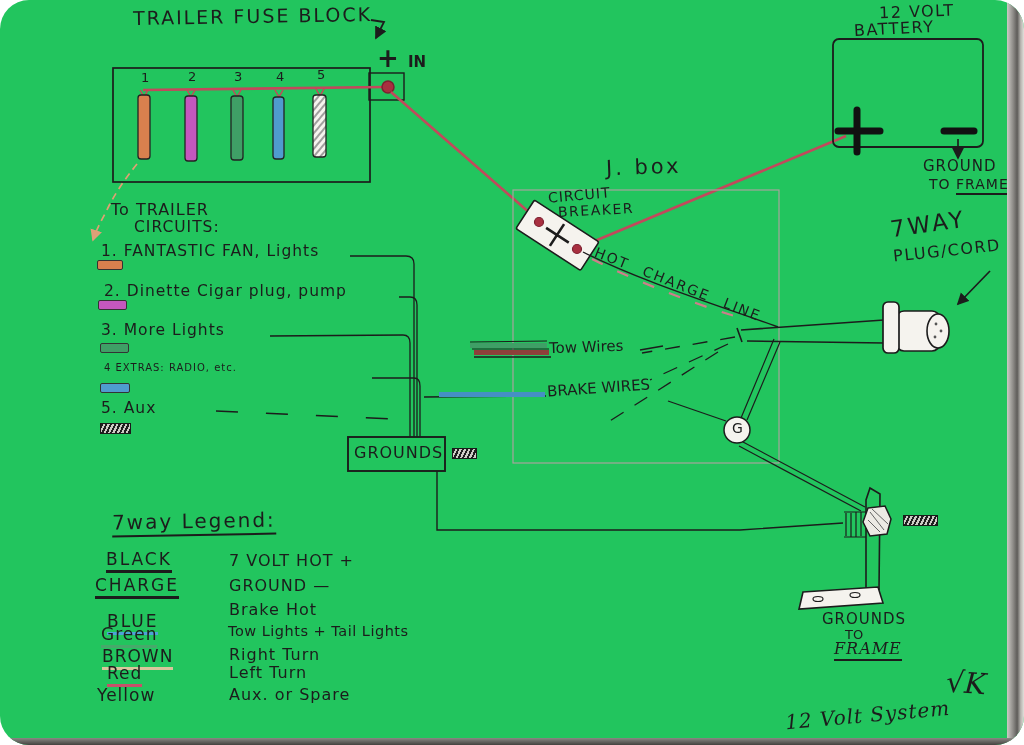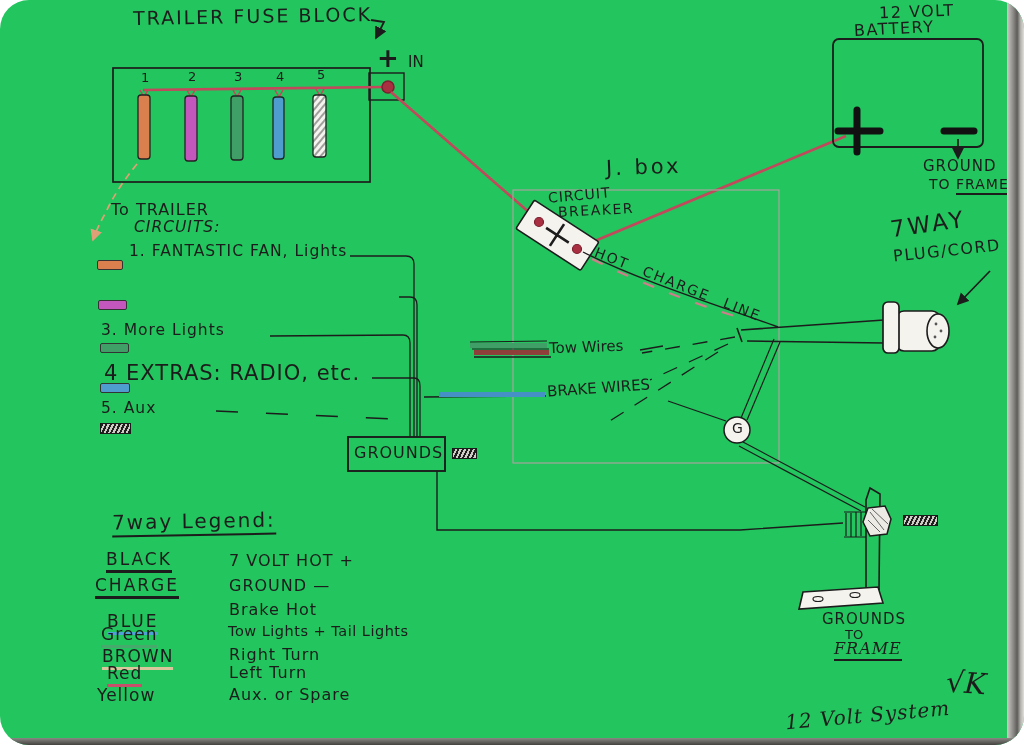--- a/index.html
+++ b/index.html
@@ -120,44 +120,45 @@
 
   <div class="hw" style="left:133px;top:6px;font-size:19px;letter-spacing:2px;transform:rotate(-1deg);">TRAILER FUSE BLOCK</div>
 
   <div class="hw" style="left:141px;top:71px;font-size:13px;">1</div>
   <div class="hw" style="left:188px;top:70px;font-size:13px;">2</div>
   <div class="hw" style="left:234px;top:70px;font-size:13px;">3</div>
   <div class="hw" style="left:276px;top:70px;font-size:13px;">4</div>
   <div class="hw" style="left:317px;top:68px;font-size:13px;">5</div>
 
   <div class="hw" style="left:377px;top:44px;font-size:26px;font-weight:bold;">+</div>
-  <div class="hw" style="left:408px;top:54px;font-size:15px;font-weight:normal;">IN</div>
+  <div class="hw" style="left:408px;top:54px;font-size:15px;font-weight:bold;">IN</div>
 
   <div class="hw" style="left:879px;top:3px;font-size:16px;letter-spacing:1.5px;transform:rotate(-2deg);">12 VOLT</div>
   <div class="hw" style="left:854px;top:20px;font-size:16px;letter-spacing:1.5px;transform:rotate(-3deg);">BATTERY</div>
   <div class="hw" style="left:923px;top:158px;font-size:15px;letter-spacing:1px;">GROUND</div>
   <div class="hw" style="left:929px;top:177px;font-size:14px;letter-spacing:1px;"><span>TO </span><span class="uline">FRAME</span></div>
 
   <div class="hw" style="left:606px;top:156px;font-size:21px;letter-spacing:3px;transform:rotate(-2deg);">J. box</div>
   <div class="hw" style="left:548px;top:188px;font-size:14px;letter-spacing:1px;transform:rotate(-5deg);">CIRCUIT</div>
   <div class="hw" style="left:558px;top:203px;font-size:14px;letter-spacing:1.5px;transform:rotate(-3deg);">BREAKER</div>
   <div class="hw" style="left:598px;top:245px;font-size:14px;letter-spacing:2px;word-spacing:9px;transform:rotate(21.5deg);transform-origin:left top;">HOT CHARGE LINE</div>
   <div class="hw" style="left:549px;top:339px;font-size:15px;transform:rotate(-2deg);">Tow Wires</div>
   <div class="hw" style="left:547px;top:380px;font-size:15px;transform:rotate(-4deg);">BRAKE WIRES</div>
   <div class="hw" style="left:730px;top:421px;width:15px;text-align:center;font-size:14px;">G</div>
 
   <div class="hw" style="left:890px;top:212px;font-size:23px;letter-spacing:3px;transform:rotate(-8deg);">7WAY</div>
   <div class="hw" style="left:893px;top:242px;font-size:16px;letter-spacing:1.5px;transform:rotate(-6deg);">PLUG/CORD</div>
 
   <div class="hw" style="left:111px;top:201px;font-size:16px;letter-spacing:1px;">To TRAILER</div>
-  <div class="hw" style="left:134px;top:219px;font-size:15.5px;letter-spacing:1px;font-style:italic;">CIRCUITS:</div>
+  <div class="hw" style="left:134px;top:219px;font-size:15.5px;letter-spacing:1px;">CIRCUITS:</div>
 
-  <div class="hw" style="left:101px;top:243px;font-size:15.5px;letter-spacing:1px;margin-left:28px;">1. FANTASTIC FAN, Lights</div>
+  <div class="hw" style="left:101px;top:243px;font-size:15.5px;letter-spacing:1px;">1. FANTASTIC FAN, Lights</div>
+  <div class="hw" style="left:104px;top:283px;font-size:15.5px;letter-spacing:1px;">2. Dinette Cigar plug, pump</div>
   <div class="hw" style="left:101px;top:322px;font-size:15.5px;letter-spacing:1px;">3. More Lights</div>
-  <div class="hw" style="left:104px;top:362px;font-size:21px;letter-spacing:1px;text-align:center;">4  EXTRAS: RADIO, etc.</div>
+  <div class="hw" style="left:104px;top:362px;font-size:10px;letter-spacing:1px;text-align:center;">4  EXTRAS: RADIO, etc.</div>
   <div class="hw" style="left:101px;top:400px;font-size:15.5px;letter-spacing:1px;">5. Aux</div>
 
   <div class="sw" style="left: 97px; top: 260px; width: 24px; background: rgb(217, 128, 78);"></div>
   <div class="sw" style="left: 98px; top: 300px; width: 27px; background: rgb(196, 87, 190);"></div>
   <div class="sw" style="left: 100px; top: 343px; width: 27px; background: rgb(63, 159, 102);"></div>
   <div class="sw" style="left: 100px; top: 383px; width: 28px; background: rgb(79, 156, 206);"></div>
   <div class="hatch" style="left:100px;top:423px;width:29px;height:9px;"></div>
 
   <div class="hw" style="left:354px;top:444px;font-size:16px;letter-spacing:1px;">GROUNDS</div>
   <div class="hatch" style="left:452px;top:448px;width:23px;height:9px;"></div>

